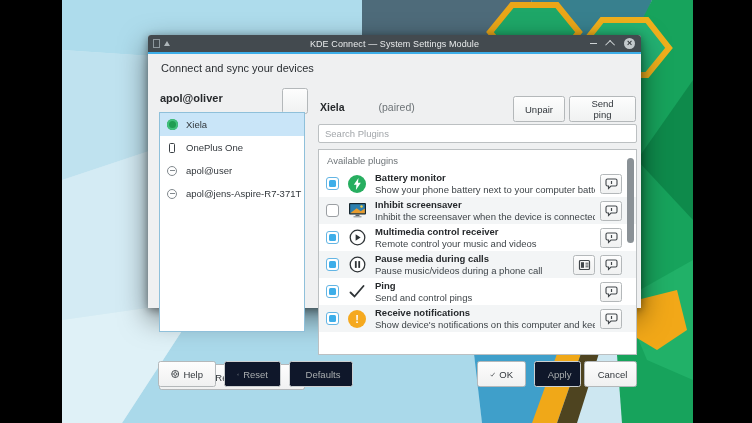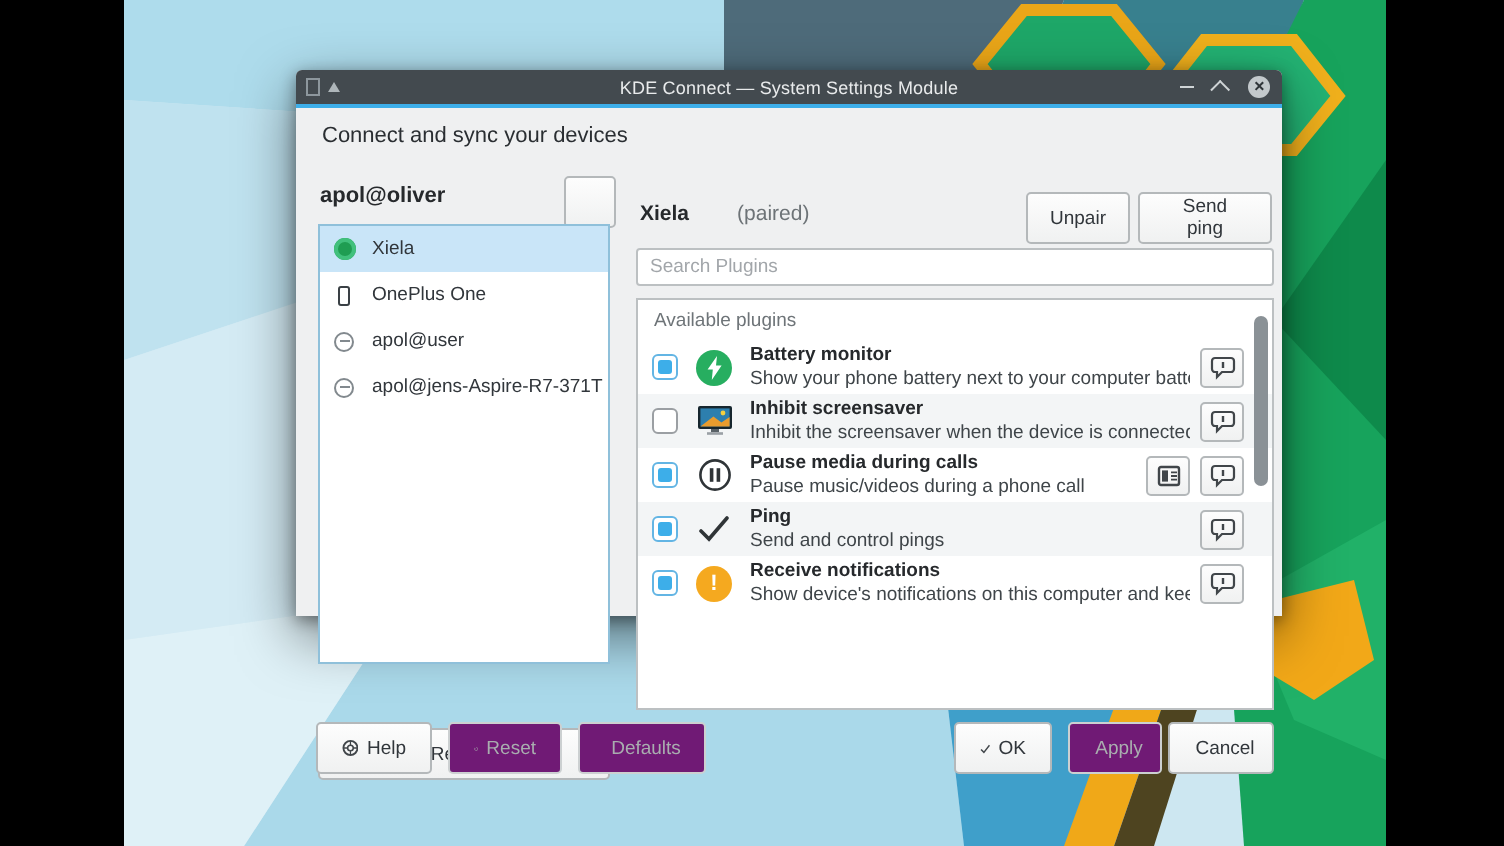--- a/index.html
+++ b/index.html
@@ -27,40 +27,40 @@
              transform:rotate(45deg) translateY(2px);display:block;}
   .glyph-close{width:11px;height:11px;border-radius:50%;background:#c3c9cc;color:#30363a;font-size:9px;
                line-height:11px;text-align:center;display:block;font-weight:bold;}
 
   .page-heading{position:absolute;left:13px;top:27px;font-size:11px;color:#2a2e32;}
 
   
   .btn{position:absolute;display:flex;align-items:center;justify-content:center;gap:4px;
        background:linear-gradient(#fdfdfd,#f0f1f1);border:1px solid #b4b8ba;border-radius:2.5px;
        font-size:9.5px;color:#31363b;box-sizing:border-box;cursor:pointer;padding:12px;font-family:inherit;}
-  .btn.disabled{color:#a9adaf;border-color:#ccd0d1;background:#701a75;}
+  .btn.disabled{color:#a9adaf;border-color:#ccd0d1;background:#0f172a;}
 
   
   .account-name{position:absolute;left:12px;top:57px;font-size:11px;font-weight:bold;color:#26292c;}
   .edit-btn{left:134px;top:53px;width:21px;height:21px;}
   .device-list{position:absolute;left:11px;top:77px;width:146px;height:220px;background:#fff;
                border:1px solid #8fc0da;box-sizing:border-box;overflow:hidden;}
   .dev-row{height:23px;display:flex;align-items:center;font-size:9.5px;color:#31363b;cursor:pointer;}
   .dev-row.selected{background:#c9e5f8;}
   .dev-ic{width:12px;display:flex;align-items:center;justify-content:center;margin:0 8px 0 6px;flex:none;}
   .d-online{width:11px;height:11px;border-radius:50%;background:#1f9d52;box-shadow:inset 0 0 0 2px #41c07c;}
   .d-phone{width:6px;height:10px;border:1px solid #3a4045;border-radius:1.5px;box-sizing:border-box;}
   .d-offline{width:10px;height:10px;border:1px solid #82898e;border-radius:50%;position:relative;box-sizing:border-box;}
   .d-offline::after{content:"";position:absolute;left:1.5px;right:1.5px;top:3.5px;height:1.2px;background:#82898e;}
   .refresh-btn{left:11px;top:301px;width:146px;height:19px;margin-top:28px;}
 
   
   .dev-title{position:absolute;left:172px;top:66px;font-size:10.5px;color:#26292c;}
   .dev-title b{font-weight:bold;}
-  .dev-title .paired{color:#6d7377;font-weight:normal;margin-left:8px;padding-left:16px;}
+  .dev-title .paired{color:#6d7377;font-weight:normal;margin-left:18px;padding-left:16px;}
   .unpair-btn{left:365px;top:61px;width:52px;height:21px;}
   .sendping-btn{left:421px;top:61px;width:67px;height:21px;}
   .search-input{position:absolute;left:170px;top:89px;width:319px;height:19px;box-sizing:border-box;
                 border:1px solid #bcc0c2;border-radius:2px;background:#fff;font-size:9.5px;color:#31363b;
                 padding:0 6px;font-family:inherit;outline:none;}
   .search-input::placeholder{color:#a2a6aa;}
 
   .plugins-frame{position:absolute;left:170px;top:114px;width:319px;height:206px;background:#fff;
                  border:1px solid #bcc0c2;box-sizing:border-box;overflow:hidden;}
   .plugins-header{font-size:9.5px;color:#6e7478;padding:5px 8px 4px 8px;}
@@ -230,20 +230,40 @@
     </span>
 
     <button class="mini-btn info-btn">
       <svg width="13" height="12" viewBox="0 0 13 12">
         <path d="M2.5 1h8c.8 0 1.5.7 1.5 1.5v4c0 .8-.7 1.5-1.5 1.5H6L3.5 10.5V8h-1C1.7 8 1 7.3 1 6.5v-4C1 1.7 1.7 1 2.5 1z" fill="none" stroke="#41464a" stroke-width="1.1"></path>
         <path d="M6.5 3v3" stroke="#41464a" stroke-width="1.2"></path>
       </svg>
     </button>
   </div>
 
+  <div class="plugin-row">
+    <span class="cb on"></span>
+    <span class="p-ic">
+            <svg width="17" height="17" viewBox="0 0 17 17">
+              <circle cx="8.5" cy="8.5" r="7.3" fill="#fff" stroke="#2f3437" stroke-width="1.3"></circle>
+              <path d="M6.6 5.3v6.4l5-3.2z" fill="#2f3437"></path>
+            </svg>
+          </span>
+    <span class="plugin-text">
+      <span class="plugin-title">Multimedia control receiver</span>
+      <span class="plugin-desc">Remote control your music and videos</span>
+    </span>
+
+    <button class="mini-btn info-btn">
+      <svg width="13" height="12" viewBox="0 0 13 12">
+        <path d="M2.5 1h8c.8 0 1.5.7 1.5 1.5v4c0 .8-.7 1.5-1.5 1.5H6L3.5 10.5V8h-1C1.7 8 1 7.3 1 6.5v-4C1 1.7 1.7 1 2.5 1z" fill="none" stroke="#41464a" stroke-width="1.1"></path>
+        <path d="M6.5 3v3" stroke="#41464a" stroke-width="1.2"></path>
+      </svg>
+    </button>
+  </div>
 
   <div class="plugin-row">
     <span class="cb on"></span>
     <span class="p-ic">
             <svg width="17" height="17" viewBox="0 0 17 17">
               <circle cx="8.5" cy="8.5" r="7.3" fill="#fff" stroke="#2f3437" stroke-width="1.3"></circle>
               <rect x="5.9" y="5.1" width="1.8" height="6.8" fill="#2f3437"></rect>
               <rect x="9.3" y="5.1" width="1.8" height="6.8" fill="#2f3437"></rect>
             </svg>
           </span>

